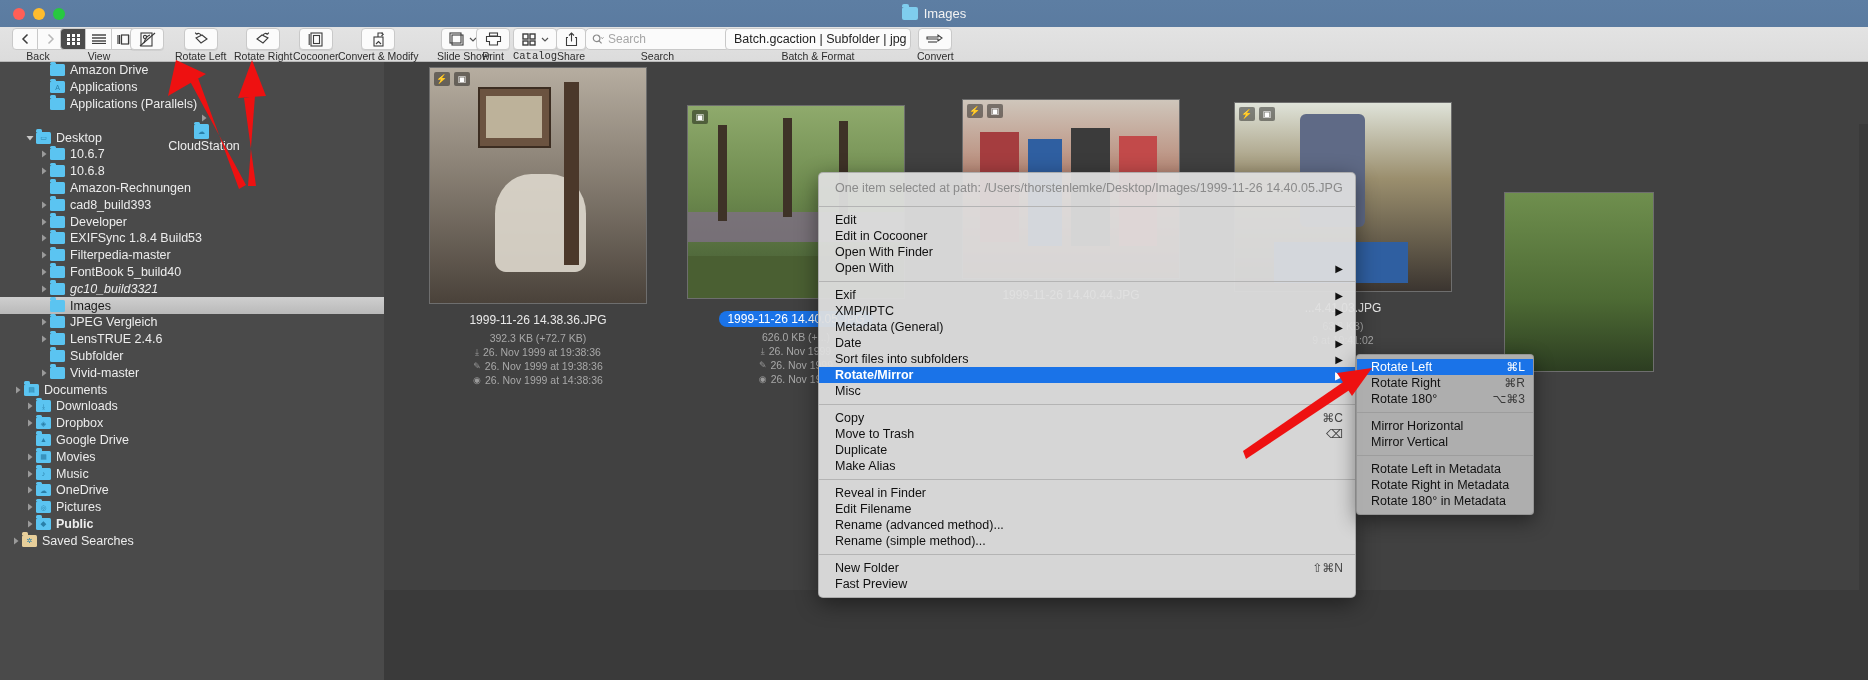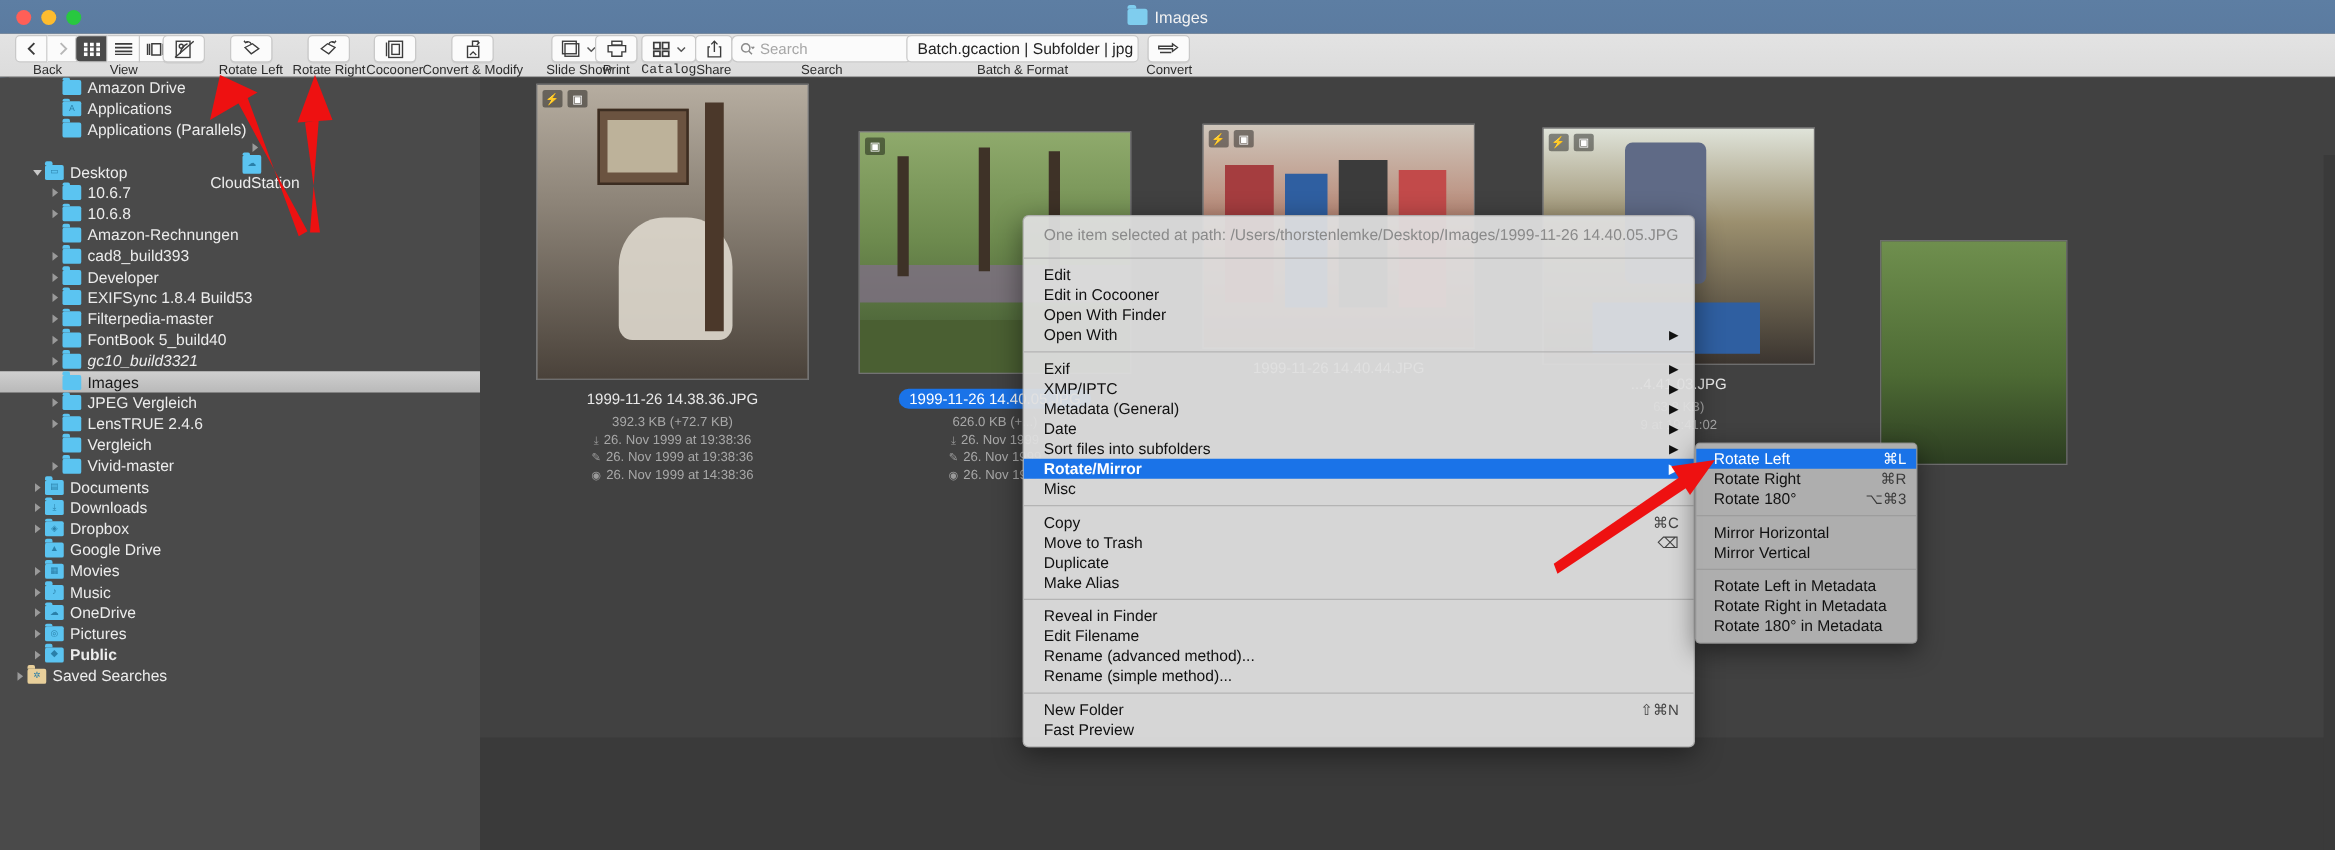--- a/index.html
+++ b/index.html
@@ -583,32 +583,32 @@
           <svg width="8" height="8" viewBox="0 0 8 8">
             <polygon points="2,0.5 2,7.5 6.5,4" fill="#9a9a9a"></polygon>
           </svg>
         </span>
         <span class="fico"></span>
         <span>LensTRUE 2.4.6</span>
       </div>
       <div class="row" style="padding-left: 38px;">
         <span class="tw"></span>
         <span class="fico"></span>
-        <span>Vergleich</span>
+        <span>Subfolder</span>
       </div>
       <div class="row" style="padding-left: 38px;">
         <span class="tw">
           <svg width="8" height="8" viewBox="0 0 8 8">
             <polygon points="2,0.5 2,7.5 6.5,4" fill="#9a9a9a"></polygon>
           </svg>
         </span>
         <span class="fico"></span>
         <span>Vivid-master</span>
       </div>
-      <div class="row" style="padding-left: 24px;">
+      <div class="row" style="padding-left: 12px;">
         <span class="tw">
           <svg width="8" height="8" viewBox="0 0 8 8">
             <polygon points="2,0.5 2,7.5 6.5,4" fill="#9a9a9a"></polygon>
           </svg>
         </span>
         <span class="fico">
           <span class="gl">▤</span>
         </span>
         <span>Documents</span>
       </div>

